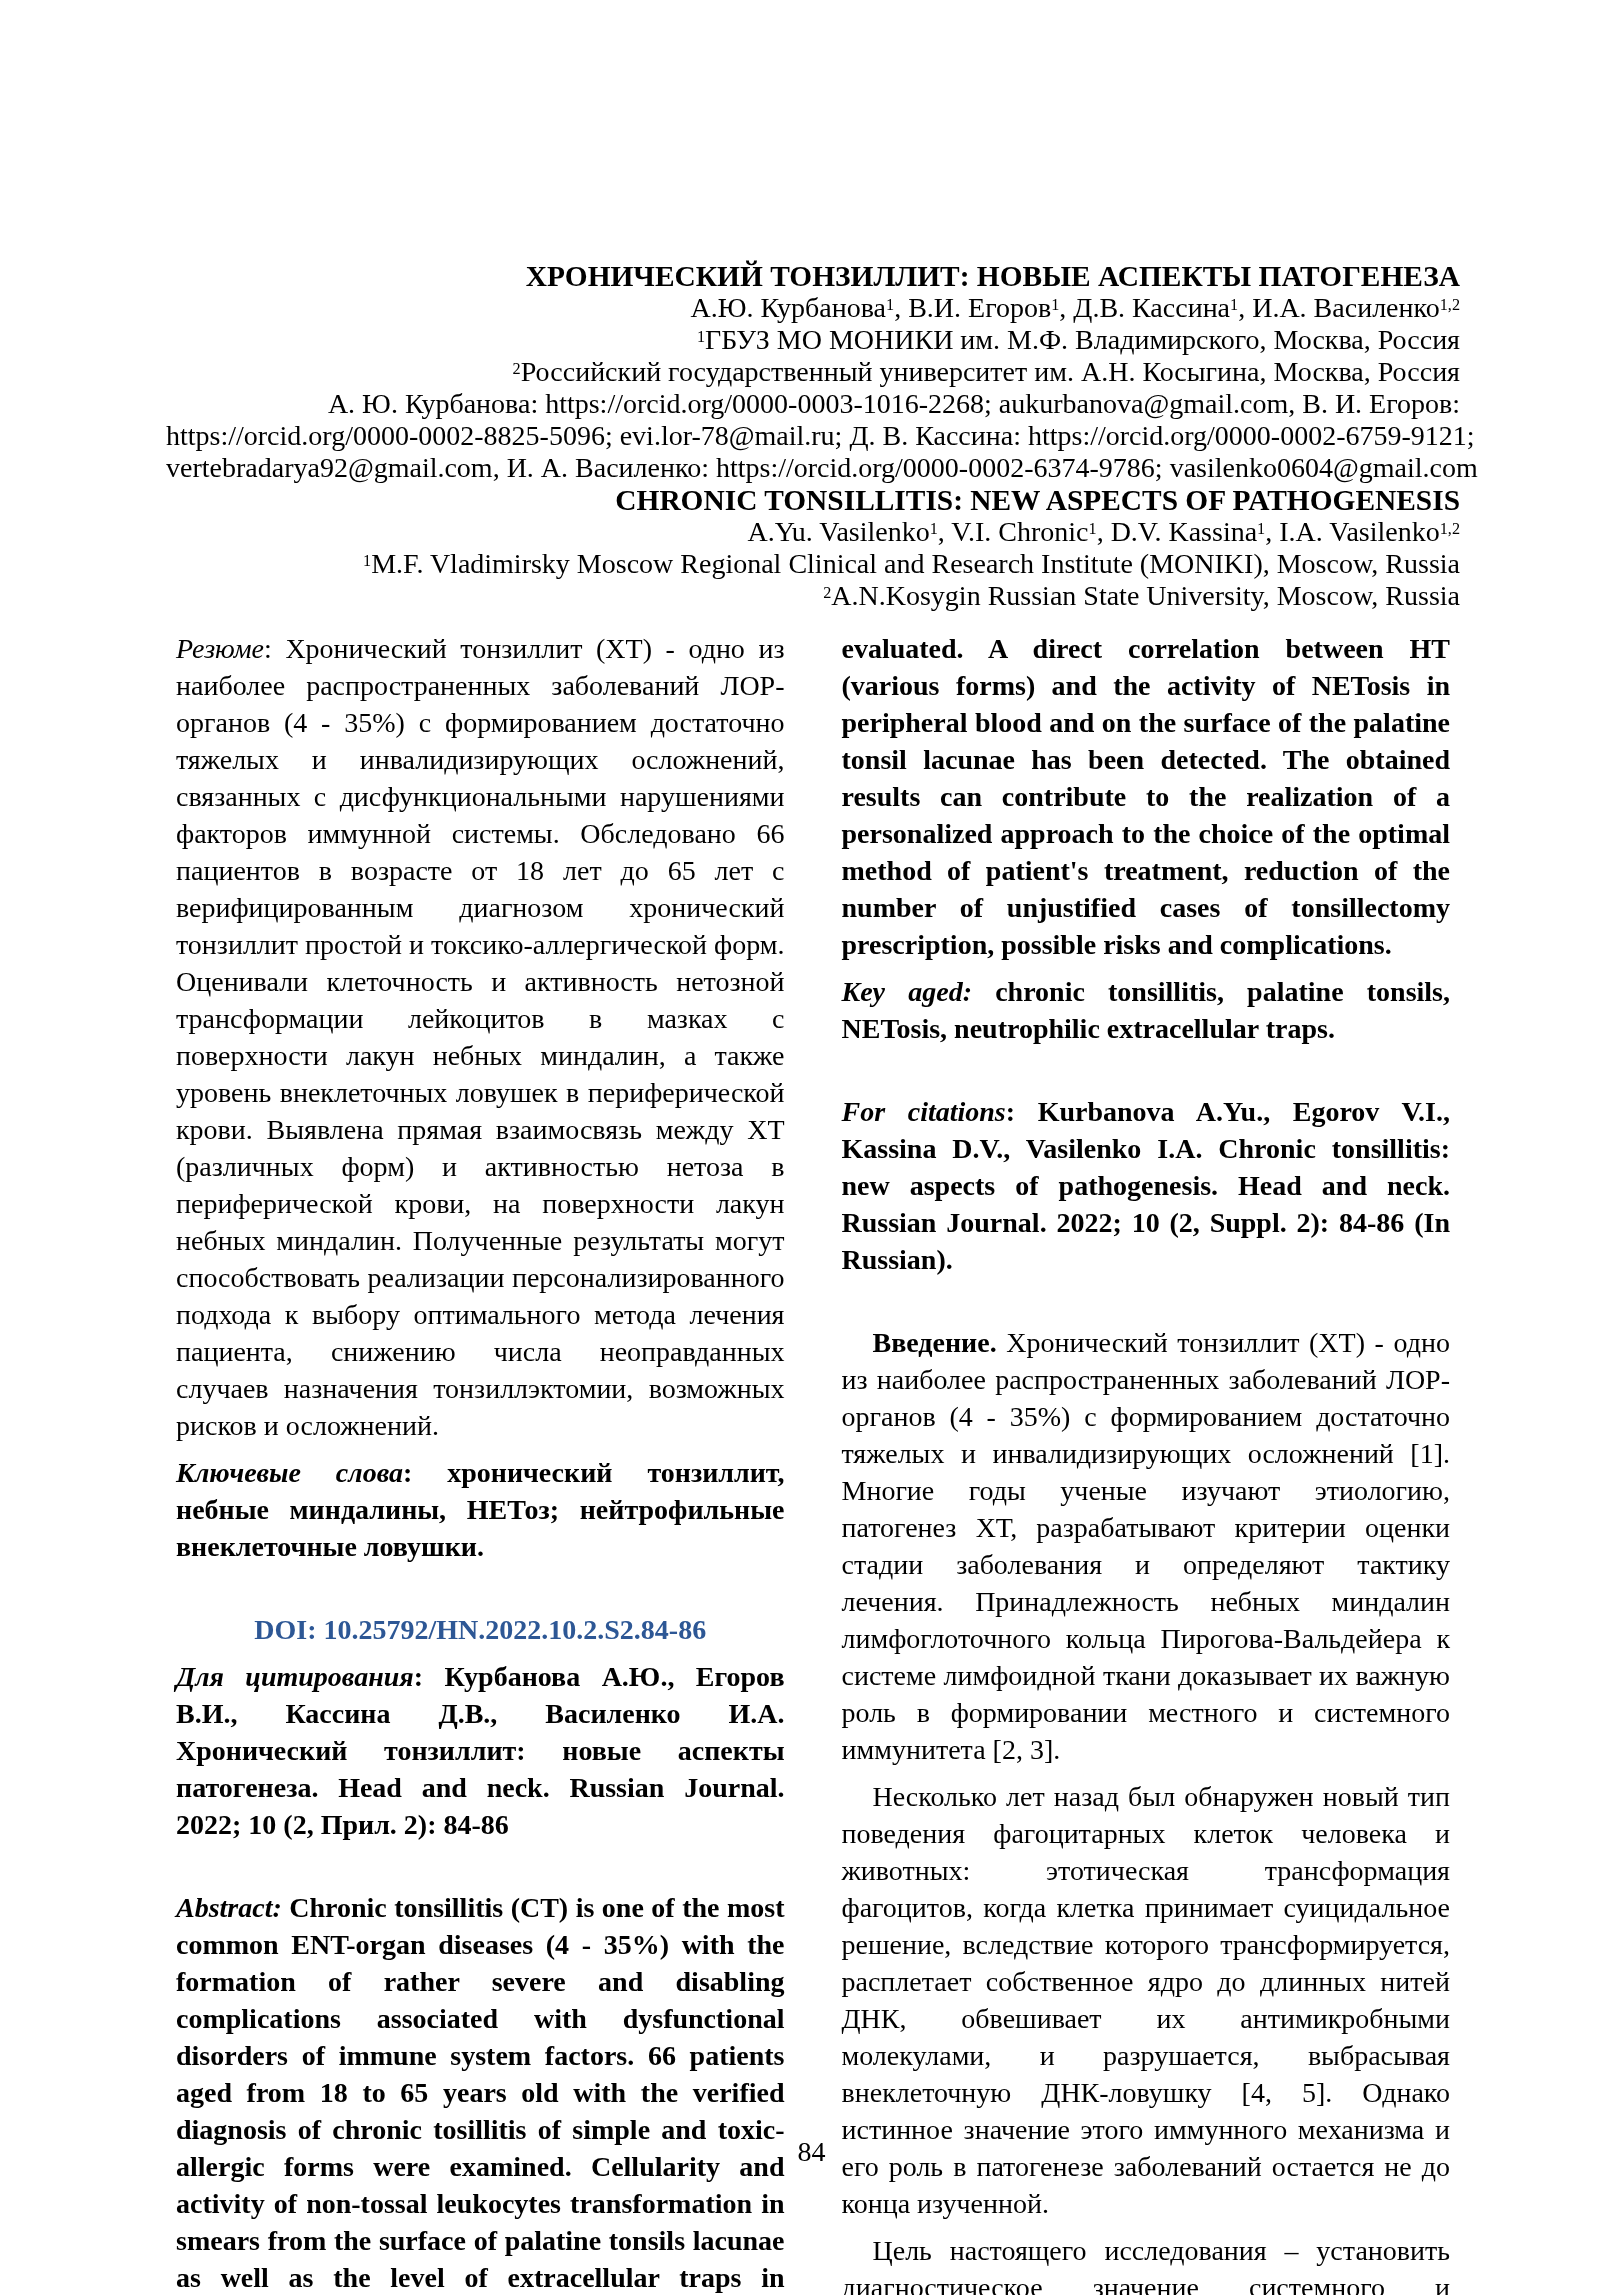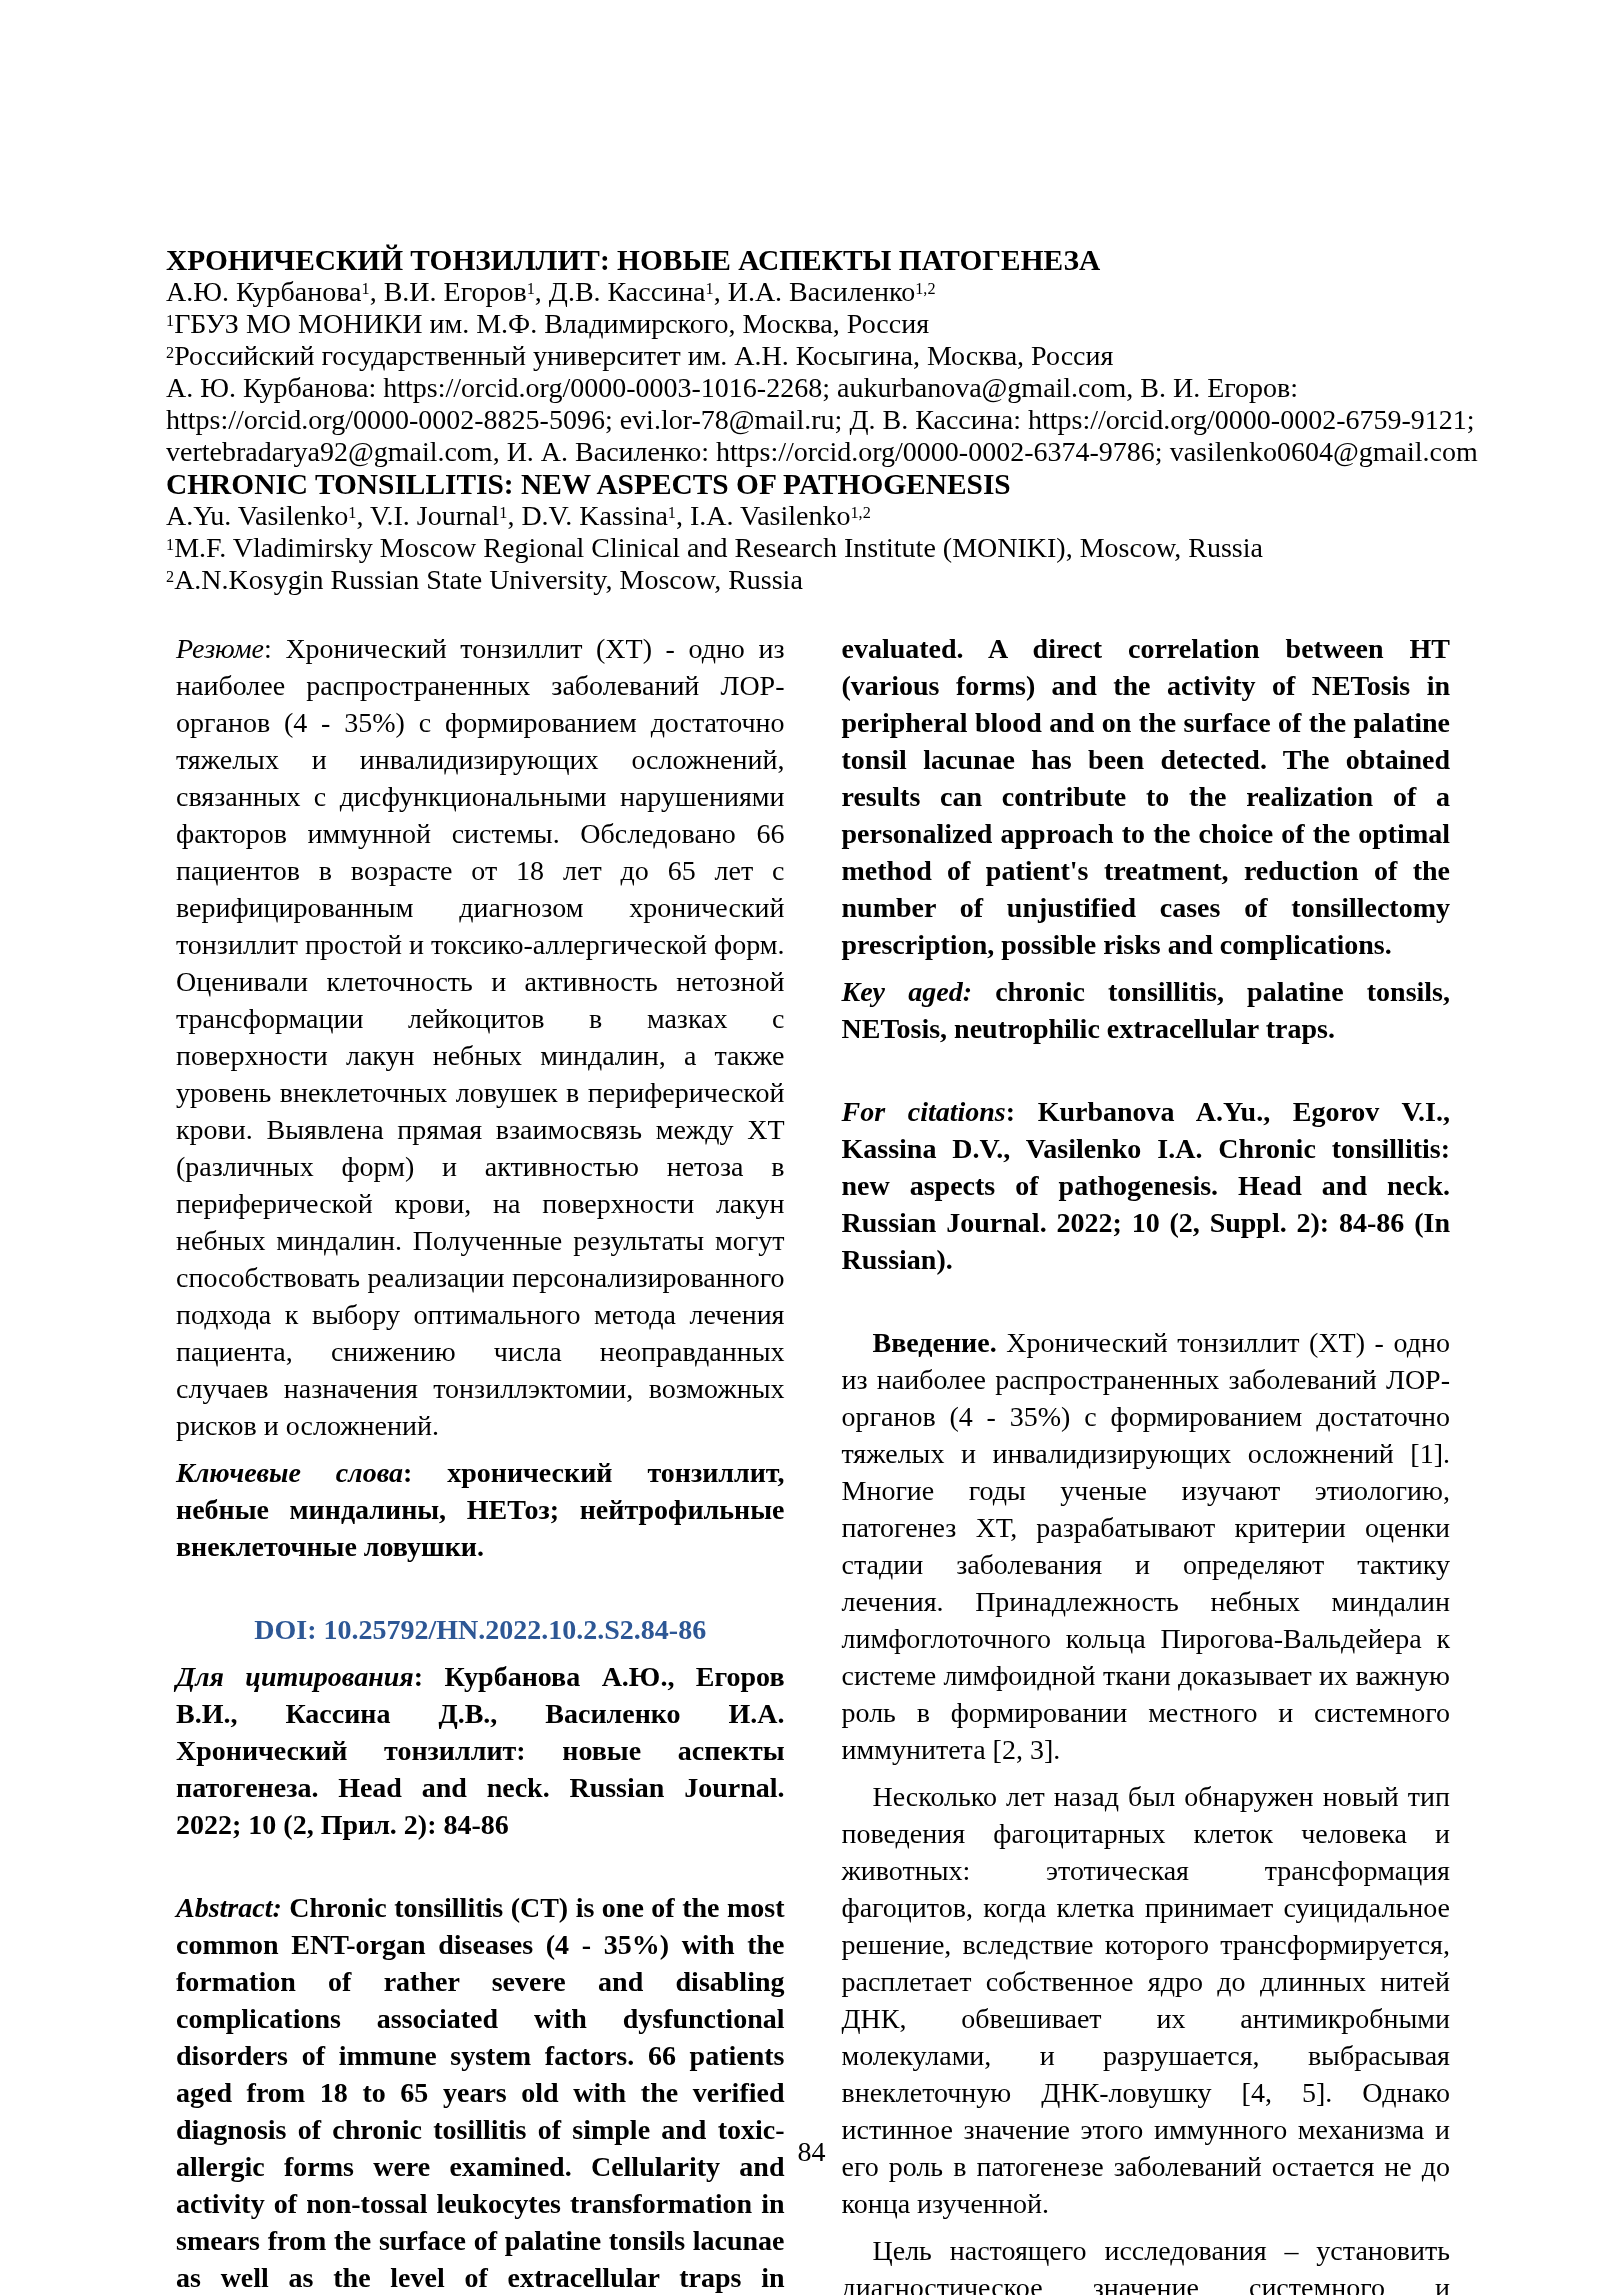--- a/index.html
+++ b/index.html
@@ -12,23 +12,23 @@
     width: 1623px;
     height: 2295px;
     background: #ffffff;
     font-family: "Liberation Serif", "DejaVu Serif", serif;
     color: #000000;
     overflow: hidden;
   }
   .header {
     position: absolute;
     left: 166px;
-    top: 244px;
+    top: 260px;
     width: 1294px;
-    text-align: left;
+    text-align: right;
     font-size: 28px;
     line-height: 32px;
   }
   .h-line { white-space: nowrap; }
   .h-title {
     font-weight: bold;
     font-size: 29.4px;
   }
   .columns {
     position: absolute;
@@ -78,21 +78,21 @@
 
   <header class="header">
     <div class="h-line h-title">ХРОНИЧЕСКИЙ ТОНЗИЛЛИТ: НОВЫЕ АСПЕКТЫ ПАТОГЕНЕЗА</div>
     <div class="h-line"><span>А.Ю. Курбанова</span><sup>1</sup><span>, В.И. Егоров</span><sup>1</sup><span>, Д.В. Кассина</span><sup>1</sup><span>, И.А. Василенко</span><sup>1,2</sup></div>
     <div class="h-line"><sup>1</sup><span>ГБУЗ МО МОНИКИ им. М.Ф. Владимирского, Москва, Россия</span></div>
     <div class="h-line"><sup>2</sup><span>Российский государственный университет им. А.Н. Косыгина, Москва, Россия</span></div>
     <div class="h-line">А. Ю. Курбанова: https://orcid.org/0000-0003-1016-2268; aukurbanova@gmail.com, В. И. Егоров:</div>
     <div class="h-line">https://orcid.org/0000-0002-8825-5096; evi.lor-78@mail.ru; Д. В. Кассина: https://orcid.org/0000-0002-6759-9121;</div>
     <div class="h-line">vertebradarya92@gmail.com, И. А. Василенко: https://orcid.org/0000-0002-6374-9786; vasilenko0604@gmail.com</div>
     <div class="h-line h-title">CHRONIC TONSILLITIS: NEW ASPECTS OF PATHOGENESIS</div>
-    <div class="h-line"><span>A.Yu. Vasilenko</span><sup>1</sup><span>, V.I. Journal</span><sup>1</sup><span>, D.V. Kassina</span><sup>1</sup><span>, I.A. Vasilenko</span><sup>1,2</sup></div>
+    <div class="h-line"><span>A.Yu. Vasilenko</span><sup>1</sup><span>, V.I. Chronic</span><sup>1</sup><span>, D.V. Kassina</span><sup>1</sup><span>, I.A. Vasilenko</span><sup>1,2</sup></div>
     <div class="h-line"><sup>1</sup><span>M.F. Vladimirsky Moscow Regional Clinical and Research Institute (MONIKI), Moscow, Russia</span></div>
     <div class="h-line"><sup>2</sup><span>A.N.Kosygin Russian State University, Moscow, Russia</span></div>
   </header>
 
   <div class="columns">
 
     <div class="col">
       <p><span class="it">Резюме</span><span>: Хронический тонзиллит (ХТ) - одно из наиболее распространенных заболеваний ЛОР-органов (4 - 35%) с формированием достаточно тяжелых и инвалидизирующих осложнений, связанных с дисфункциональными нарушениями факторов иммунной системы. Обследовано 66 пациентов в возрасте от 18 лет до 65 лет с верифицированным диагнозом хронический тонзиллит простой и токсико-аллергической форм. Оценивали клеточность и активность нетозной трансформации лейкоцитов в мазках с поверхности лакун небных миндалин, а также уровень внеклеточных ловушек в периферической крови. Выявлена прямая взаимосвязь между ХТ (различных форм) и активностью нетоза в периферической крови, на поверхности лакун небных миндалин. Полученные результаты могут способствовать реализации персонализированного подхода к выбору оптимального метода лечения пациента, снижению числа неоправданных случаев назначения тонзиллэктомии, возможных рисков и осложнений.</span></p>
       <p><span class="bdit">Ключевые слова</span><span class="bd">: хронический тонзиллит, небные миндалины, НЕТоз; нейтрофильные внеклеточные ловушки.</span></p>
       <div class="spacer"></div>

